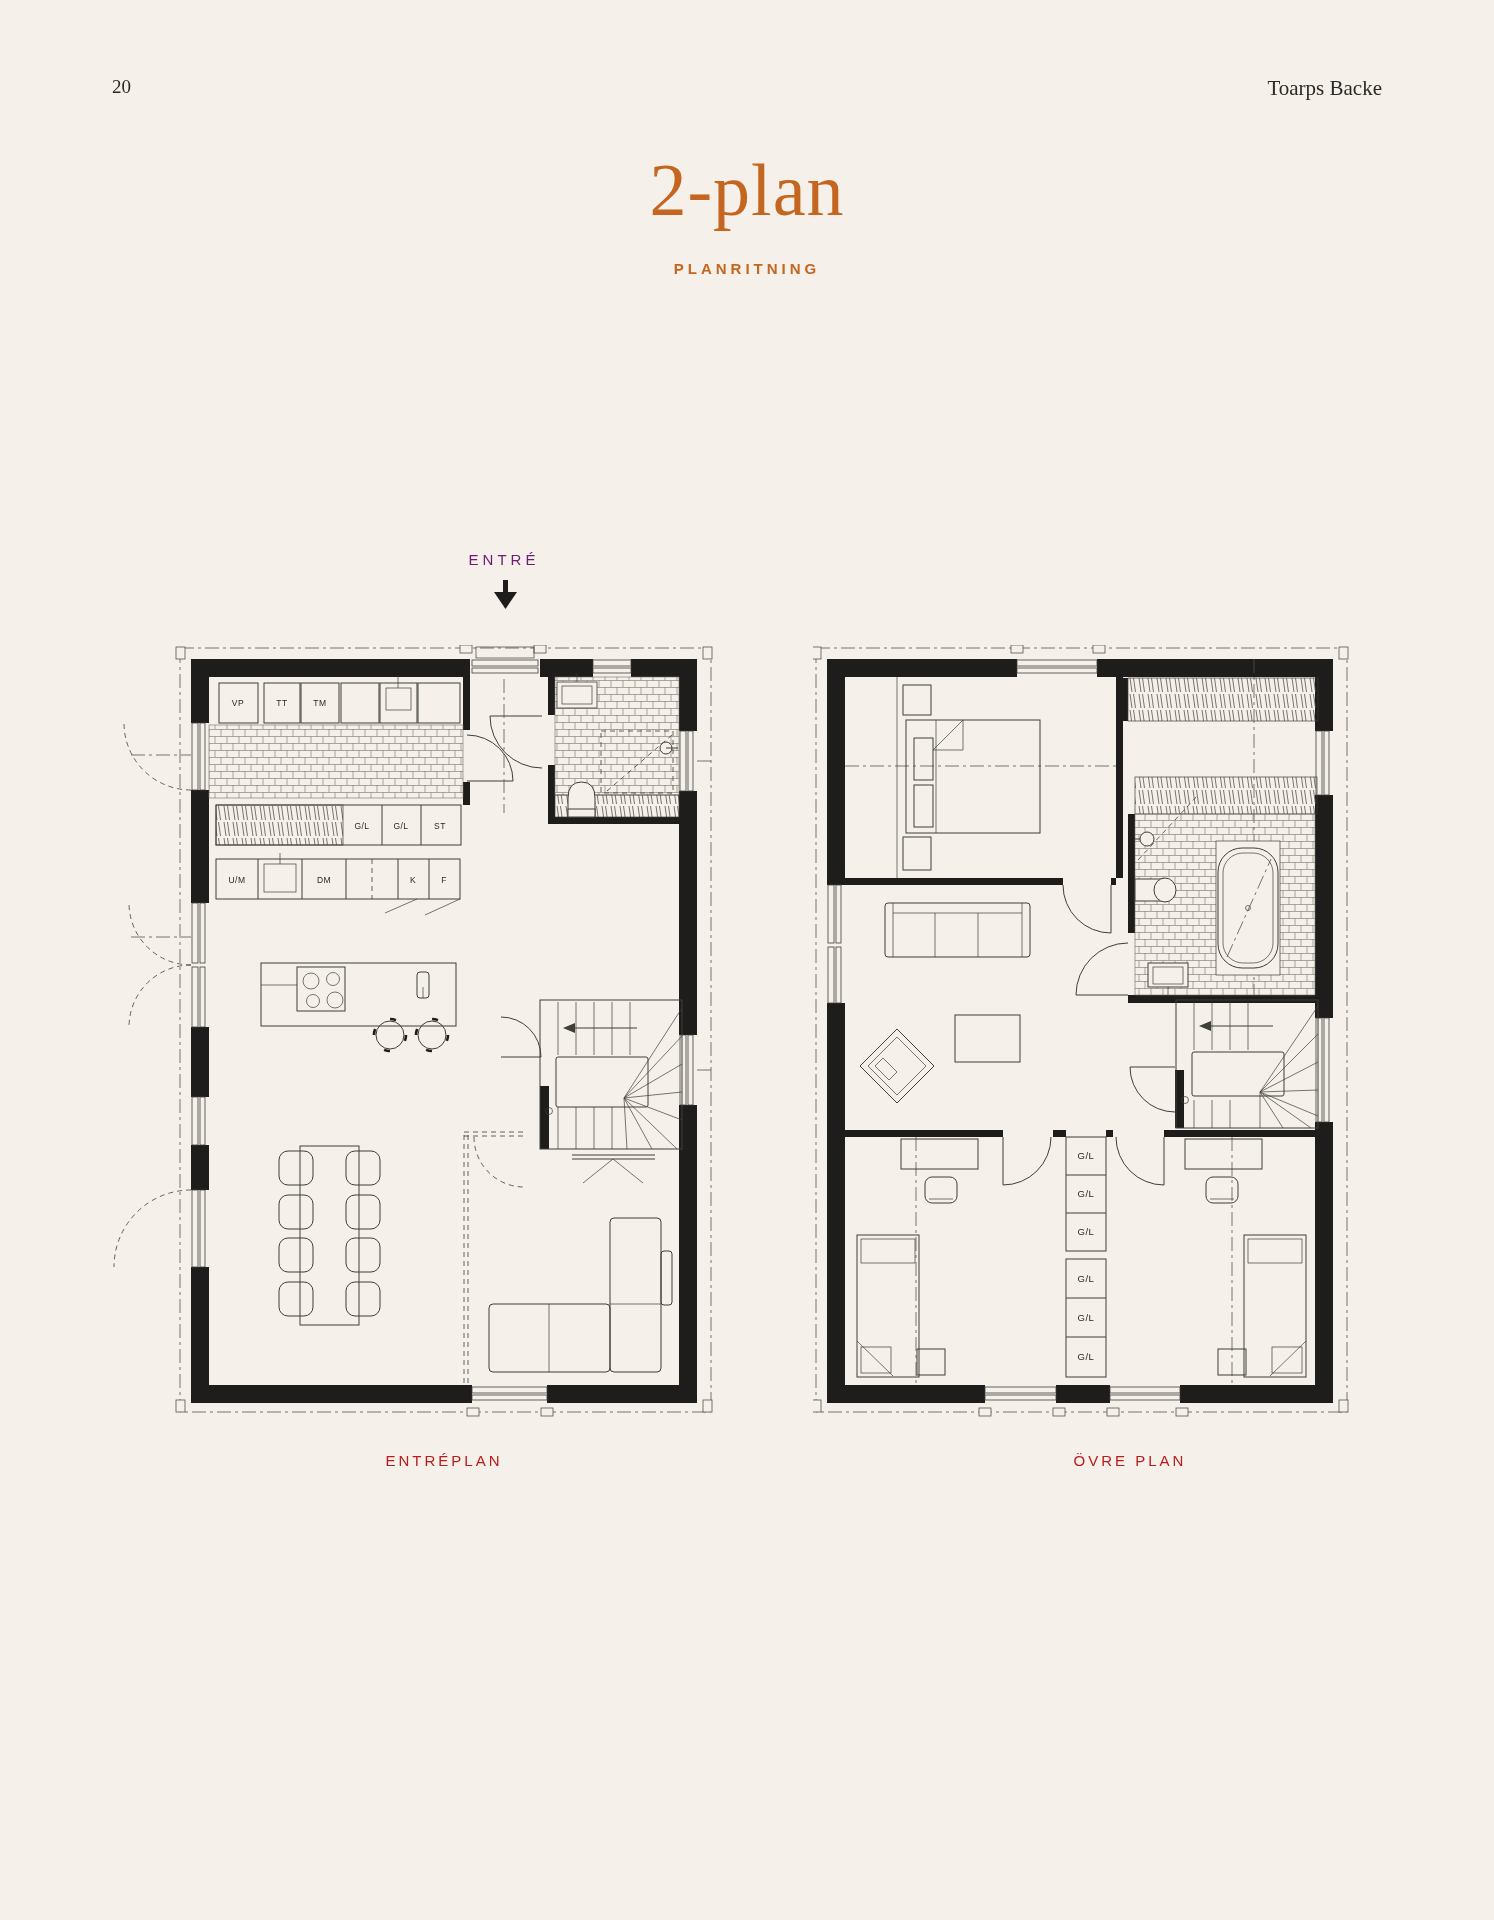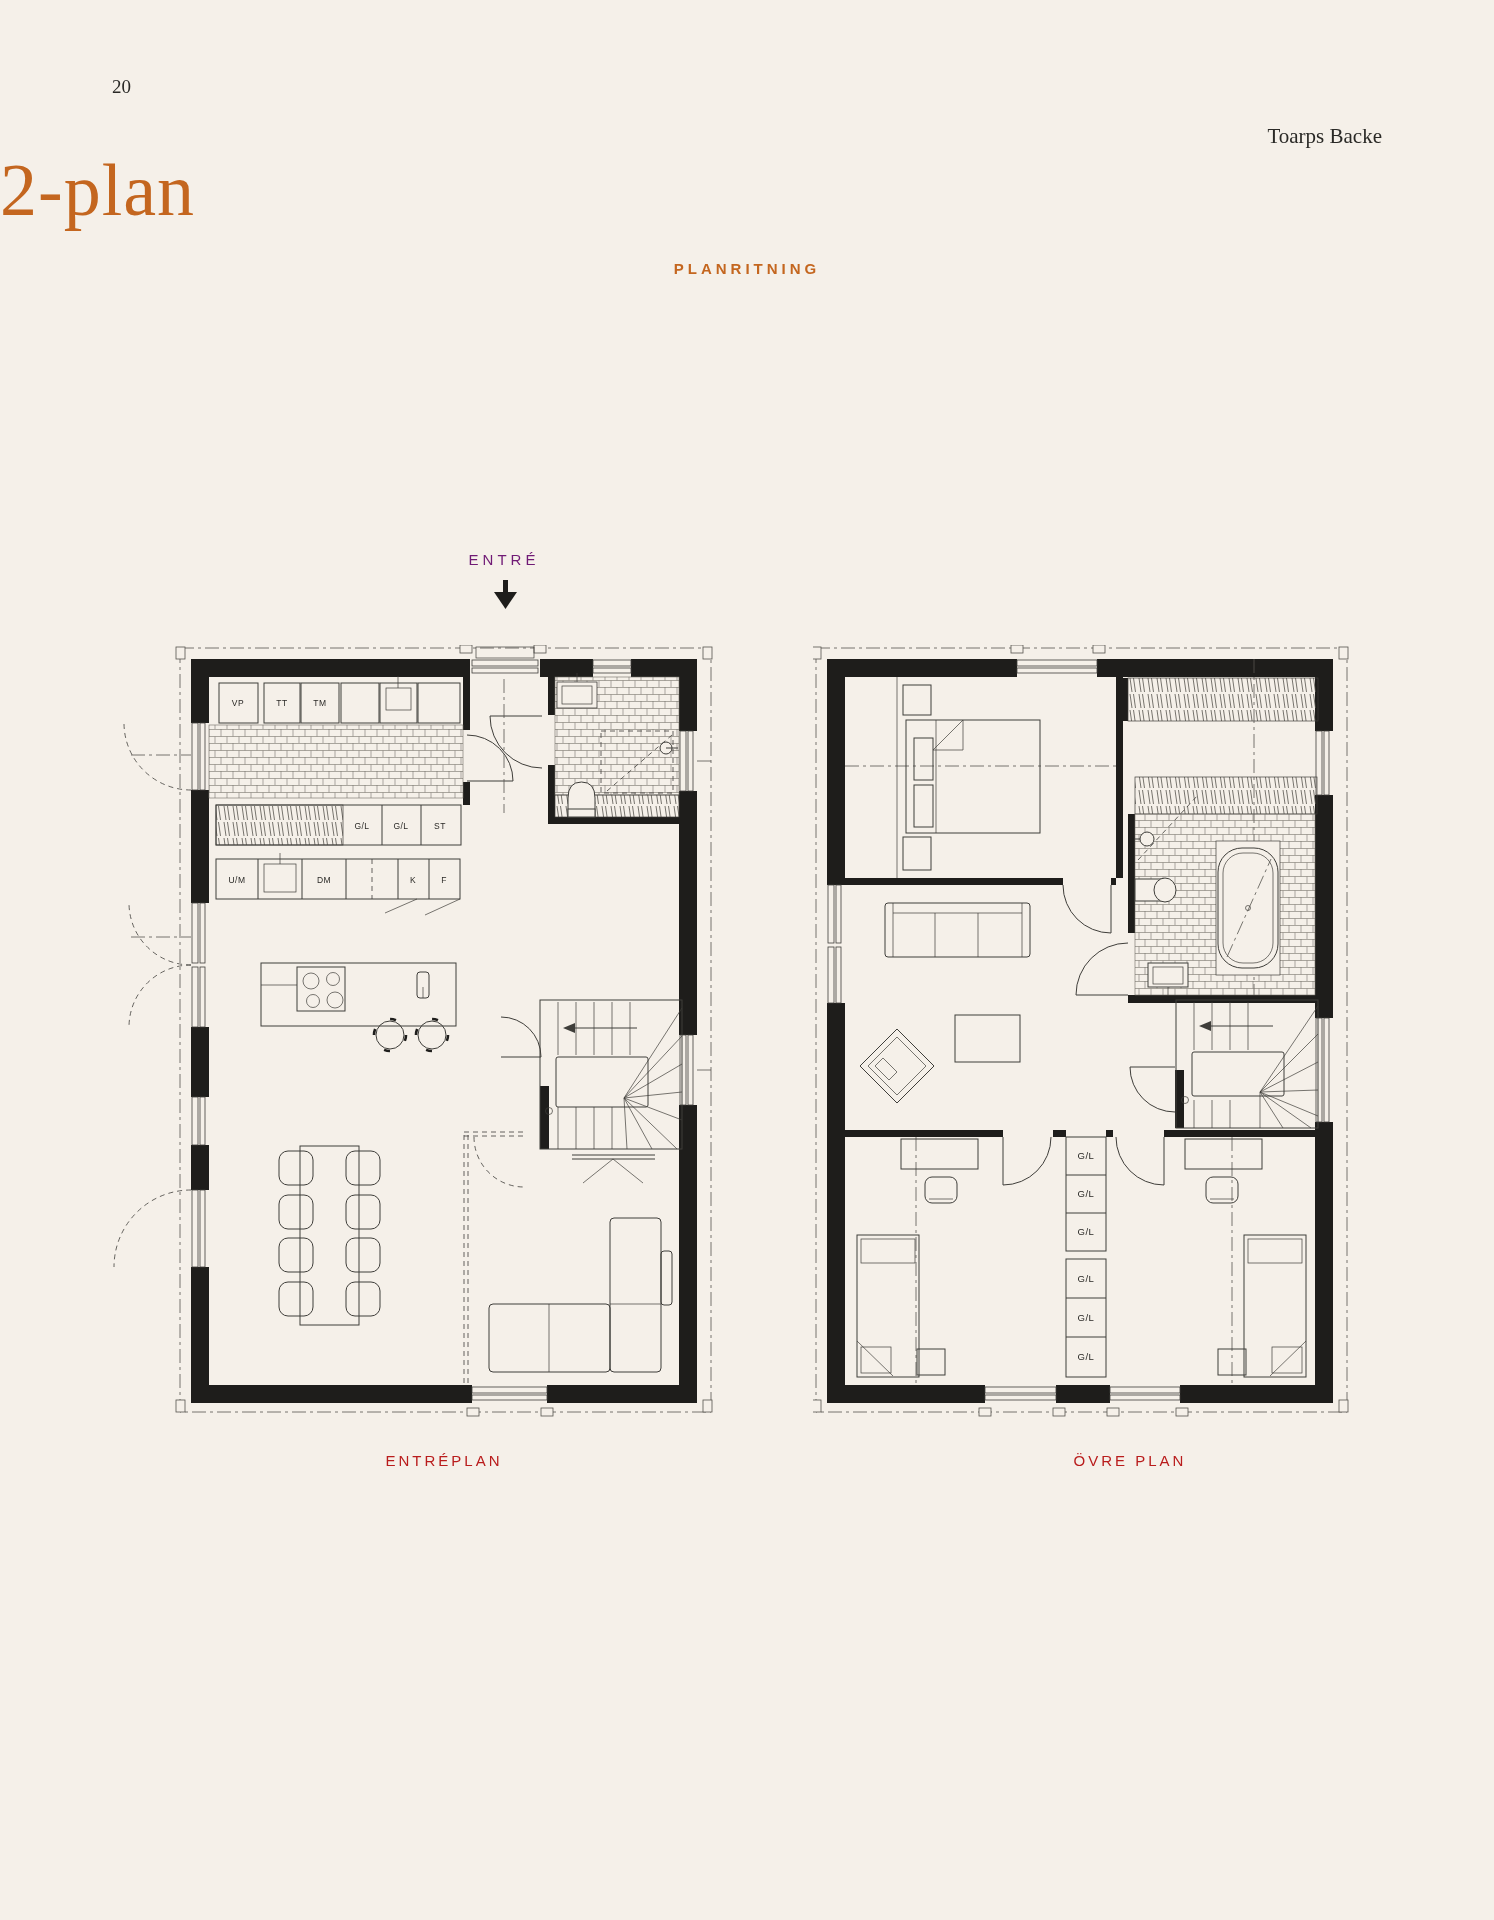--- a/index.html
+++ b/index.html
@@ -1,22 +1,22 @@
 <!DOCTYPE html>
 <html><head>
 <meta charset="utf-8">
 <style>
   html,body{margin:0;padding:0;background:#e8e4dc;}
   .page{position:relative;width:1494px;height:1920px;margin:0 auto;background:#f5f0e9;overflow:hidden;
         font-family:"Liberation Sans",sans-serif;color:#2a2926;}
   .abs{position:absolute;}
   .serif{font-family:"Liberation Serif",serif;}
   .page-number{left:112px;top:76px;font-size:19px;}
-  .brand{right:112px;top:76px;font-size:21px;text-align:left;margin-top:48px;}
-  .title{left:0;right:0;top:150px;font-size:74px;line-height:1.1;color:#c4661f;font-weight:400;letter-spacing:1px;}
+  .brand{right:112px;top:76px;font-size:21px;text-align:left;}
+  .title{left:0;right:0;top:150px;text-align:center;font-size:74px;line-height:1.1;color:#c4661f;font-weight:400;letter-spacing:1px;}
   .subtitle{left:0;right:0;top:260px;text-align:center;font-size:15px;font-weight:700;letter-spacing:4px;color:#c4661f;}
   .entrance{left:404px;top:551px;width:200px;text-align:center;font-size:15px;font-weight:400;letter-spacing:4px;color:#701a75;}
   .entr-arrow{left:491px;top:580px;}
   .caption{width:400px;top:1452px;text-align:center;font-size:15px;font-weight:400;letter-spacing:3px;color:#b91c1c;}
   .cap-left{left:244px;}
   .cap-right{left:930px;}
   
   .w{fill:#1e1d1b;stroke:none;}
   .ln{fill:none;stroke:#3f3e3a;stroke-width:1;}
   .lt{fill:none;stroke:#3f3e3a;stroke-width:.7;}

